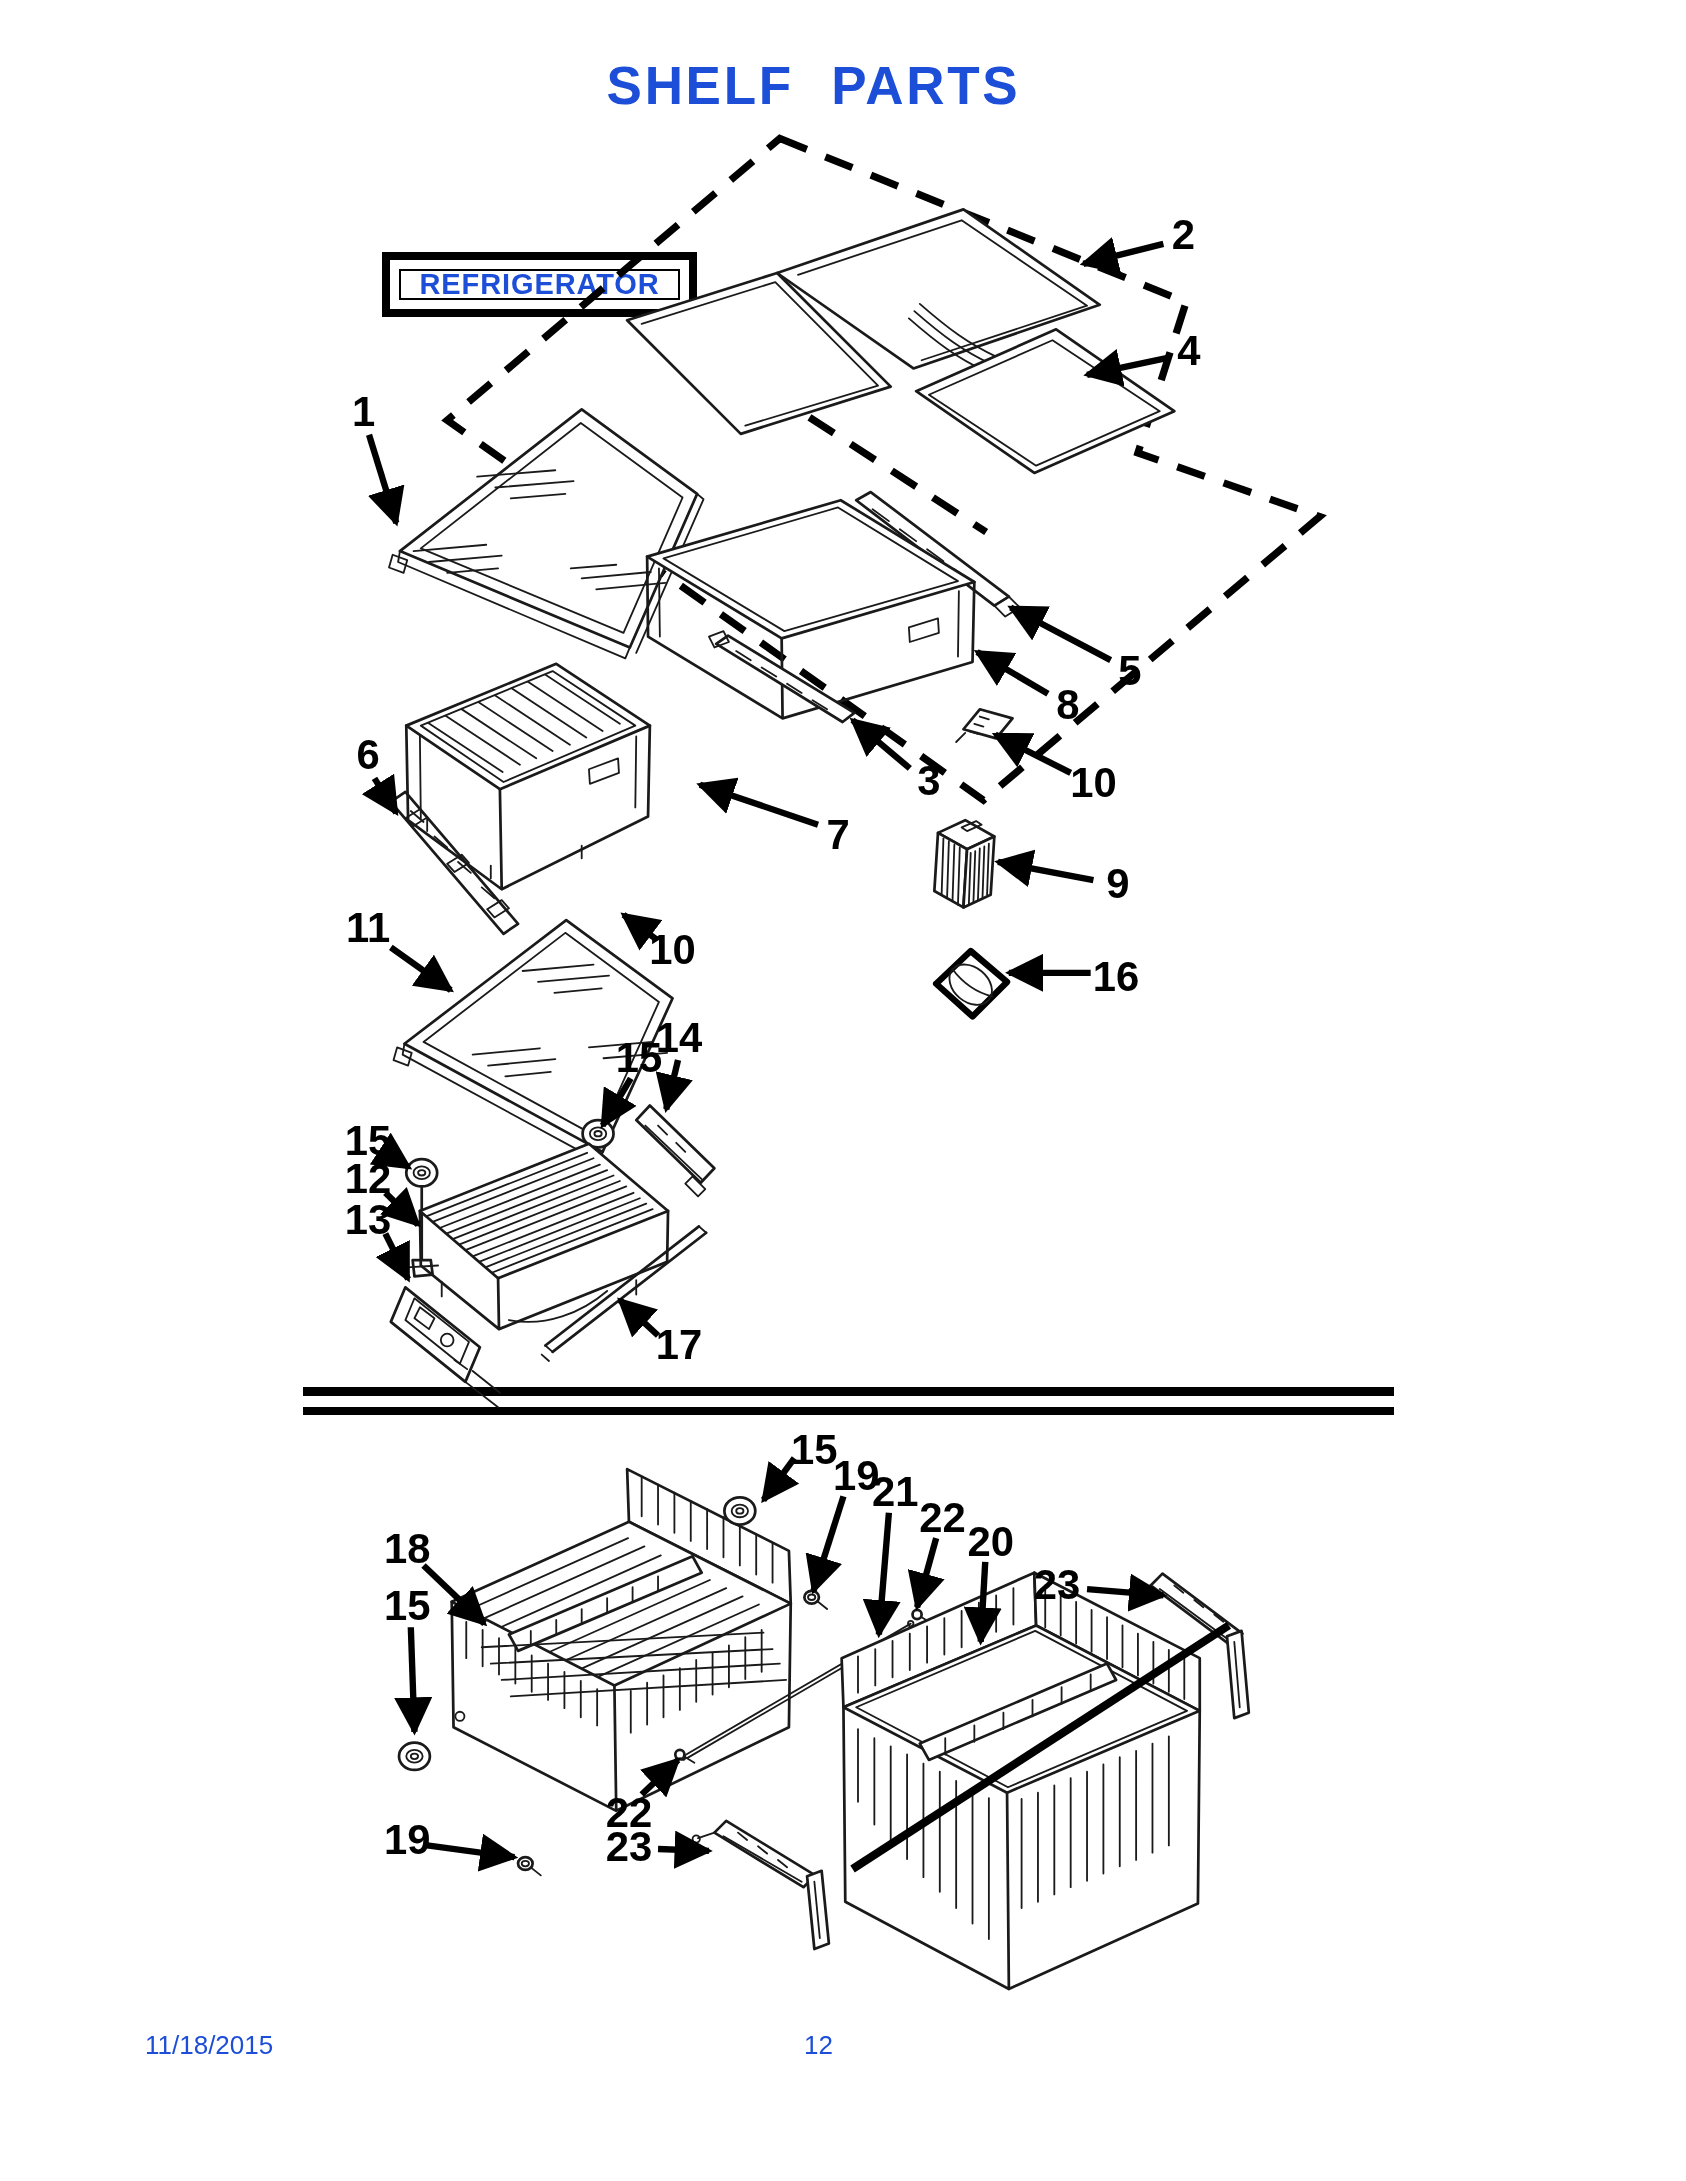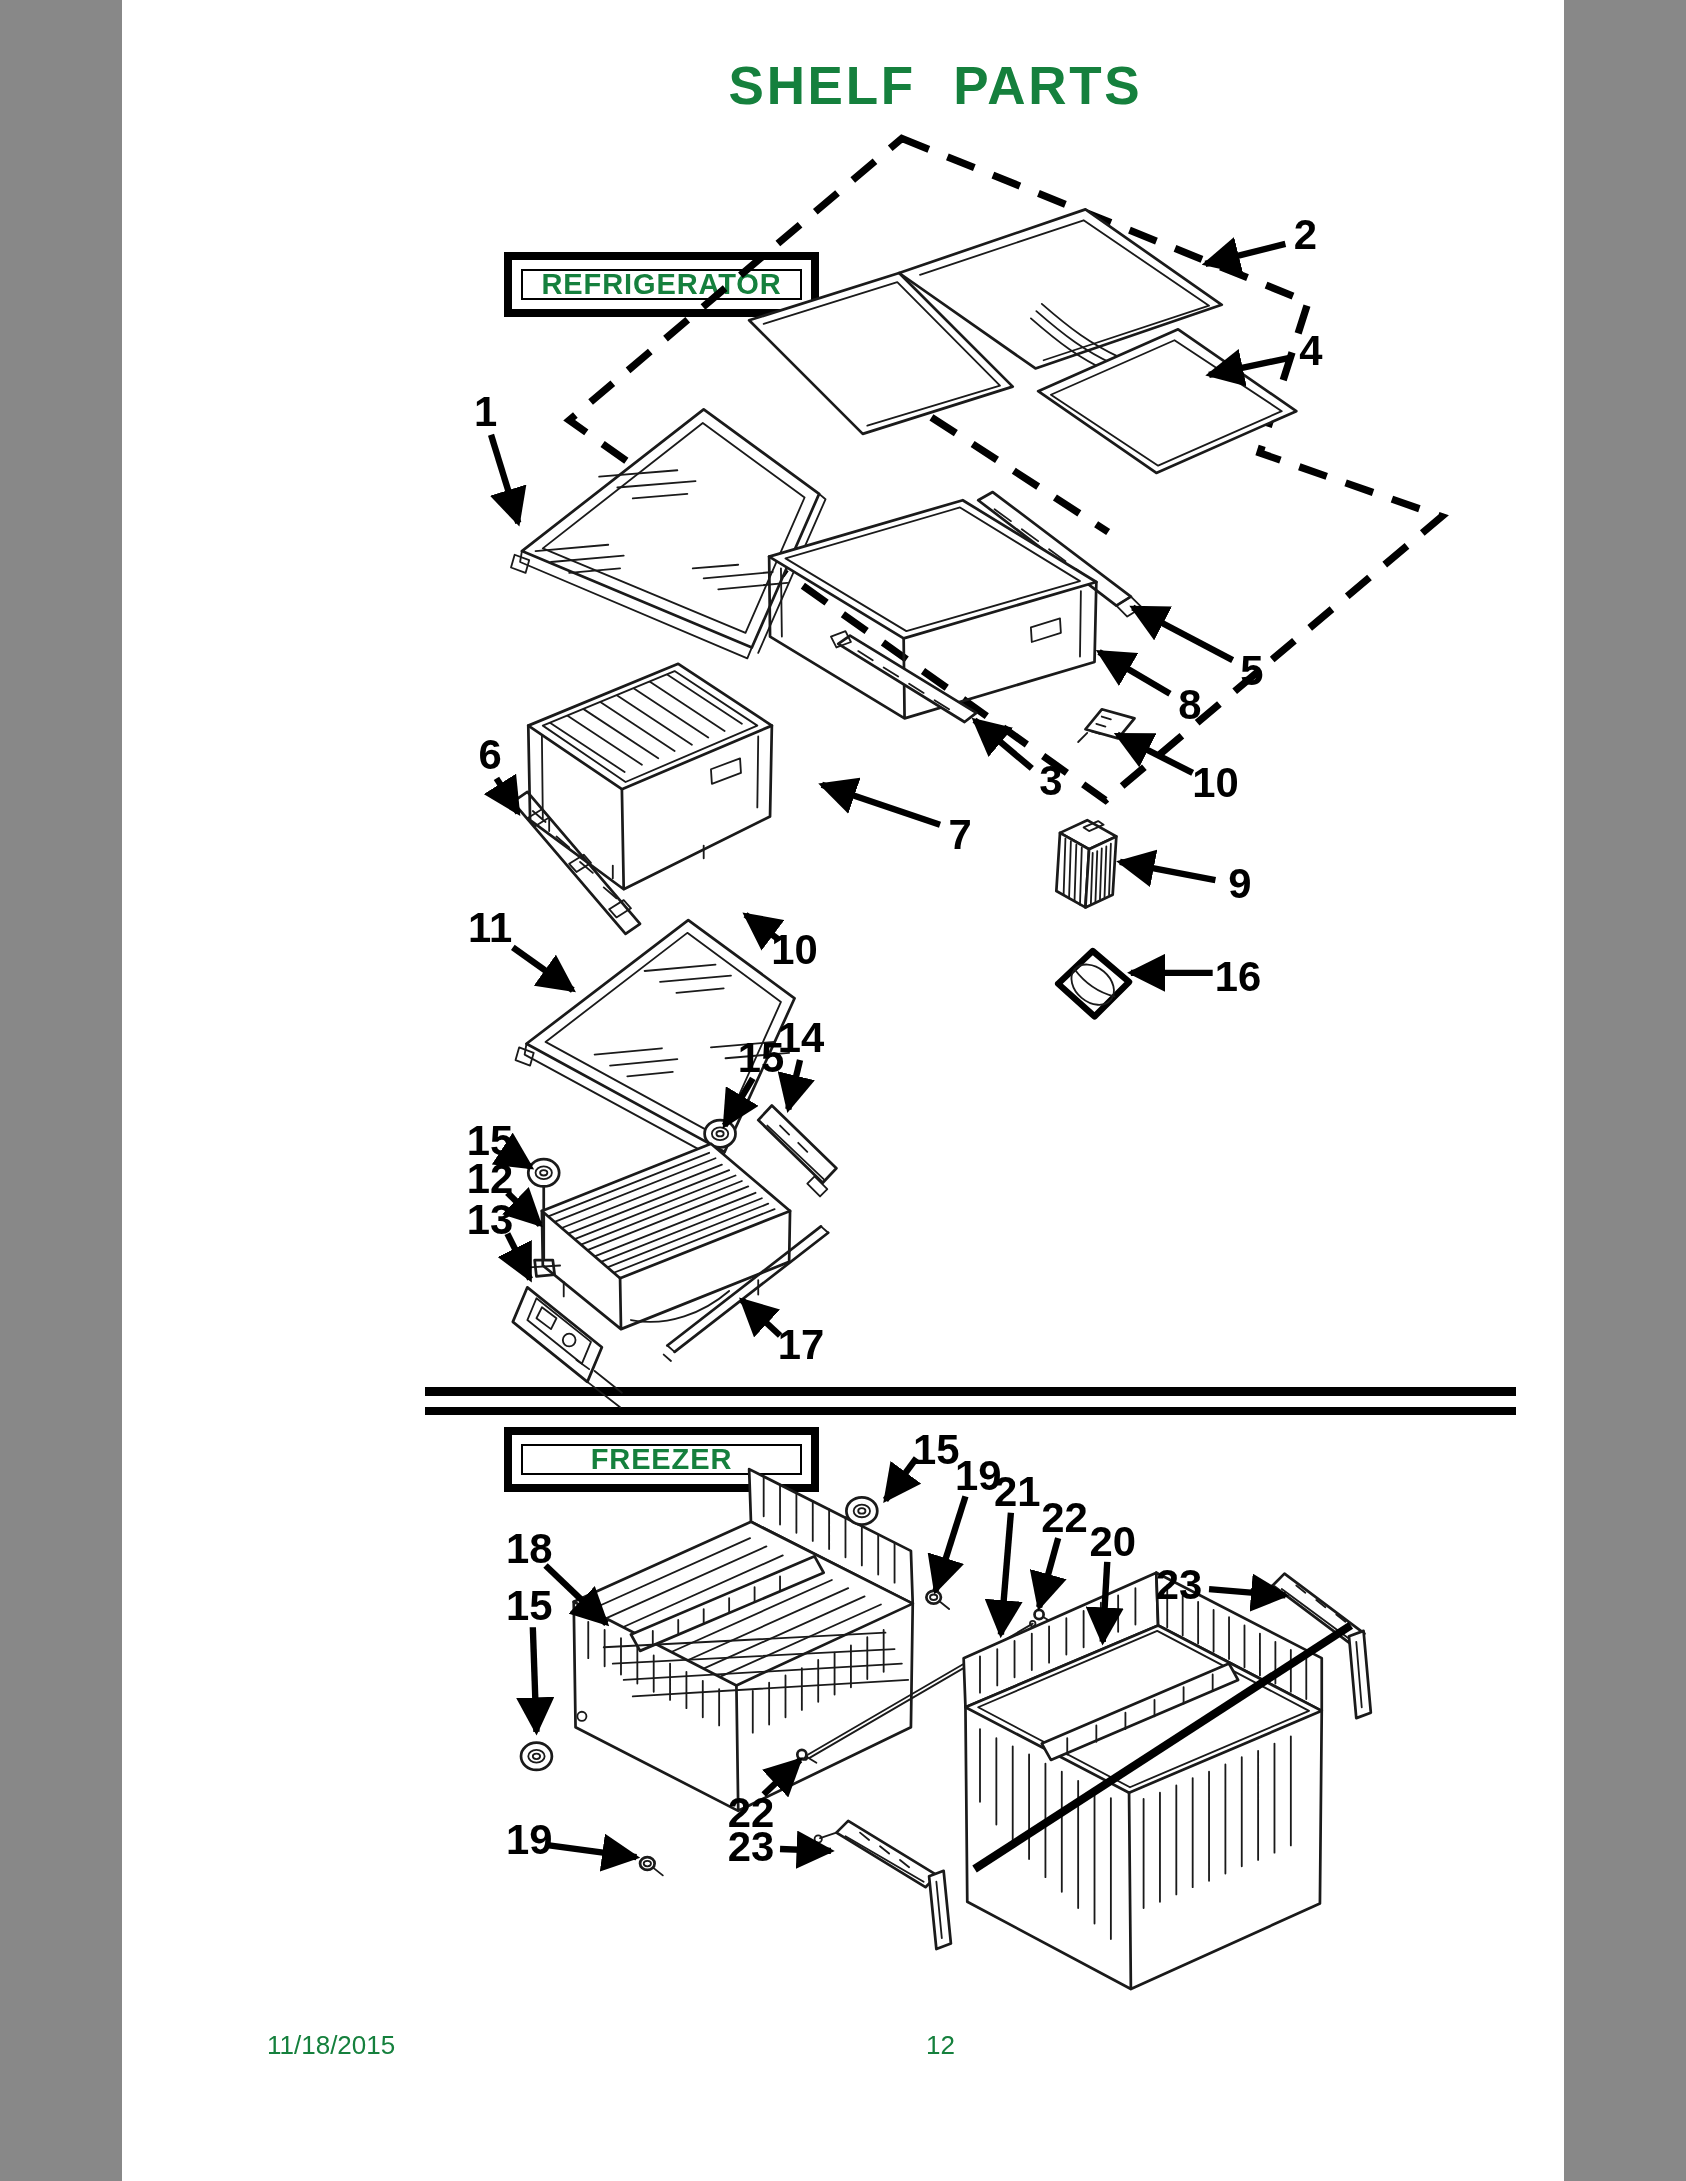--- a/index.html
+++ b/index.html
@@ -1,17 +1,17 @@
 <!DOCTYPE html>
 <html style="font-size:14.5px"><head>
 <meta charset="utf-8">
 <style>
   html,body{margin:0;padding:0;background:#888;}
-  .page{position:relative;width:1442px;height:2182px;background:#fff;
-        font-family:"Liberation Sans",sans-serif;color:#15803d;overflow:hidden;margin:0 auto;}
+  .page{position:relative;width:1686px;height:2182px;background:#fff;
+        font-family:"Liberation Sans",sans-serif;color:#1d4ed8;overflow:hidden;margin:0 auto;}
   .page-title{position:absolute;top:55px;left:0;width:1627px;text-align:center;
         font-size:53px;font-weight:bold;letter-spacing:2.7px;word-spacing:20px;}
   .plate{position:absolute;background:#000;padding:8.2px;box-sizing:border-box;}
   .plate-gap{background:#fff;padding:9px;height:100%;box-sizing:border-box;}
   .plate-inner{border:2.7px solid #000;height:100%;box-sizing:border-box;
         display:flex;align-items:center;justify-content:center;
         font-weight:bold;font-size:29px;letter-spacing:0.9px;}
   .sep{position:absolute;left:303px;width:1091px;background:#000;}
   .footer-item{position:absolute;font-size:26px;}
   .footer-right span{margin-left:14.5px;}
@@ -30,25 +30,20 @@
 <div class="page">
 
   <div class="page-title">SHELF PARTS</div>
 
   <div class="plate" style="left:382px;top:252px;width:315px;height:65px;">
     <div class="plate-gap">
         <div class="plate-inner">REFRIGERATOR</div>
       </div>
   </div>
 
-  <div class="plate" style="left:382px;top:1427px;width:315px;height:65px;">
-    <div class="plate-gap">
-        <div class="plate-inner">FREEZER</div>
-      </div>
-  </div>
 
   <div class="sep" style="top:1387px;height:9px;"></div>
   <div class="sep" style="top:1407px;height:8.2px;"></div>
 
   <svg width="1686" height="2182" viewBox="0 0 1855 2400">
     <defs>
       <marker id="ah" viewBox="0 0 10 10" refX="9" refY="5" markerWidth="6" markerHeight="6" orient="auto-start-reverse">
         <path d="M0,0 L10,5 L0,10 z" fill="#000"></path>
       </marker>
       <clipPath id="p7">

